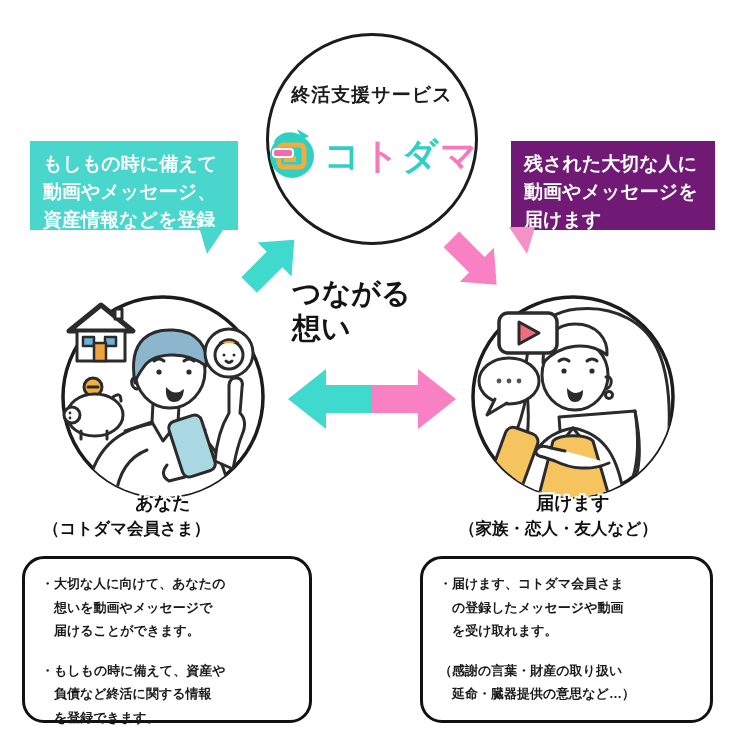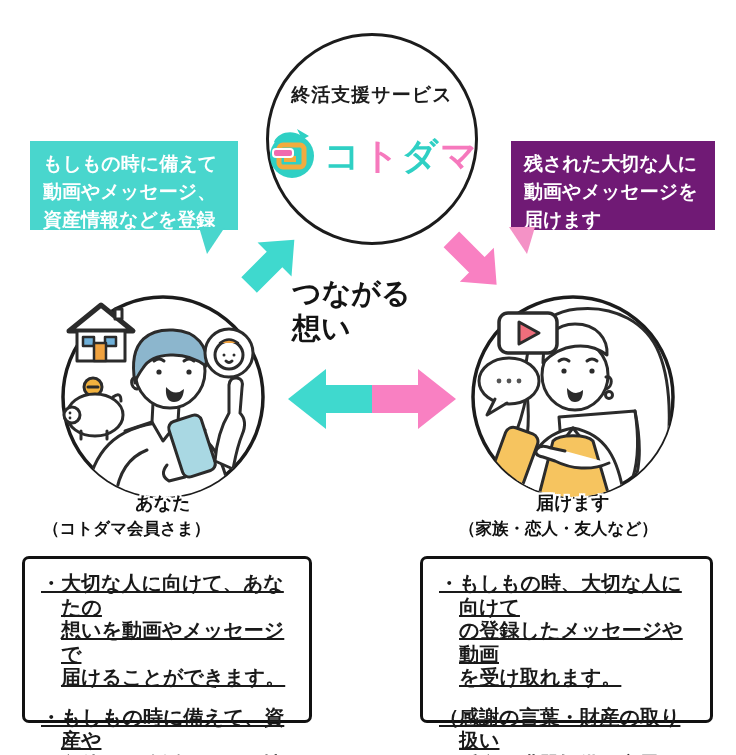--- a/index.html
+++ b/index.html
@@ -45,22 +45,22 @@
     width:240px;text-align:left;font-size:16.5px;line-height:20px;font-weight:700;color:#111;
     text-shadow:-2px -2px 0 #fff,2px -2px 0 #fff,-2px 2px 0 #fff,2px 2px 0 #fff,0 -2px 0 #fff,0 2px 0 #fff,-2px 0 0 #fff,2px 0 0 #fff;
   }
   .name-member{left:57px;top:489px;}
   .role-member{left:43px;top:518px;}
   .name-recipient{left:467px;top:489px;}
   .role-recipient{left:459px;top:518px;}
 
   
   .info-box{
-    box-sizing:border-box;background:#fff;border:3.5px solid #111;border-radius:7px;
-    padding:13px 10px 10px 16px;font-size:20px;line-height:23.5px;font-weight:600;color:#1a1a1a;text-decoration:underline;
+    box-sizing:border-box;background:#fff;border:3.5px solid #111;border-radius:22px;
+    padding:13px 10px 10px 16px;font-size:13px;line-height:23.5px;font-weight:600;color:#1a1a1a;
   }
   .info-box .bullet{white-space:pre-line;padding-left:1em;text-indent:-1em;}
   .info-box .bullet + .bullet,.info-box .note{margin-top:16px;}
   .info-box .note{white-space:pre-line;padding-left:1em;text-indent:-1em;}
   .box-member{left:22px;top:556px;width:290px;height:167px;}
   .box-recipient{left:420px;top:556px;width:293px;height:167px;}
 </style>
 </head>
 <body>
 
@@ -211,20 +211,20 @@
 
   <div class="abs info-box box-member">
     <div class="bullet">・大切な人に向けて、あなたの
 想いを動画やメッセージで
 届けることができます。</div>
     <div class="bullet">・もしもの時に備えて、資産や
 負債など終活に関する情報
 を登録できます。</div>
   </div>
   <div class="abs info-box box-recipient">
-    <div class="bullet">・もしもの時、大切な人に向けて
+    <div class="bullet">・届けます、コトダマ会員さま
 の登録したメッセージや動画
 を受け取れます。</div>
     <div class="note">（感謝の言葉・財産の取り扱い
 延命・臓器提供の意思など…）</div>
   </div>
 
 </div>
 
 </body></html>

